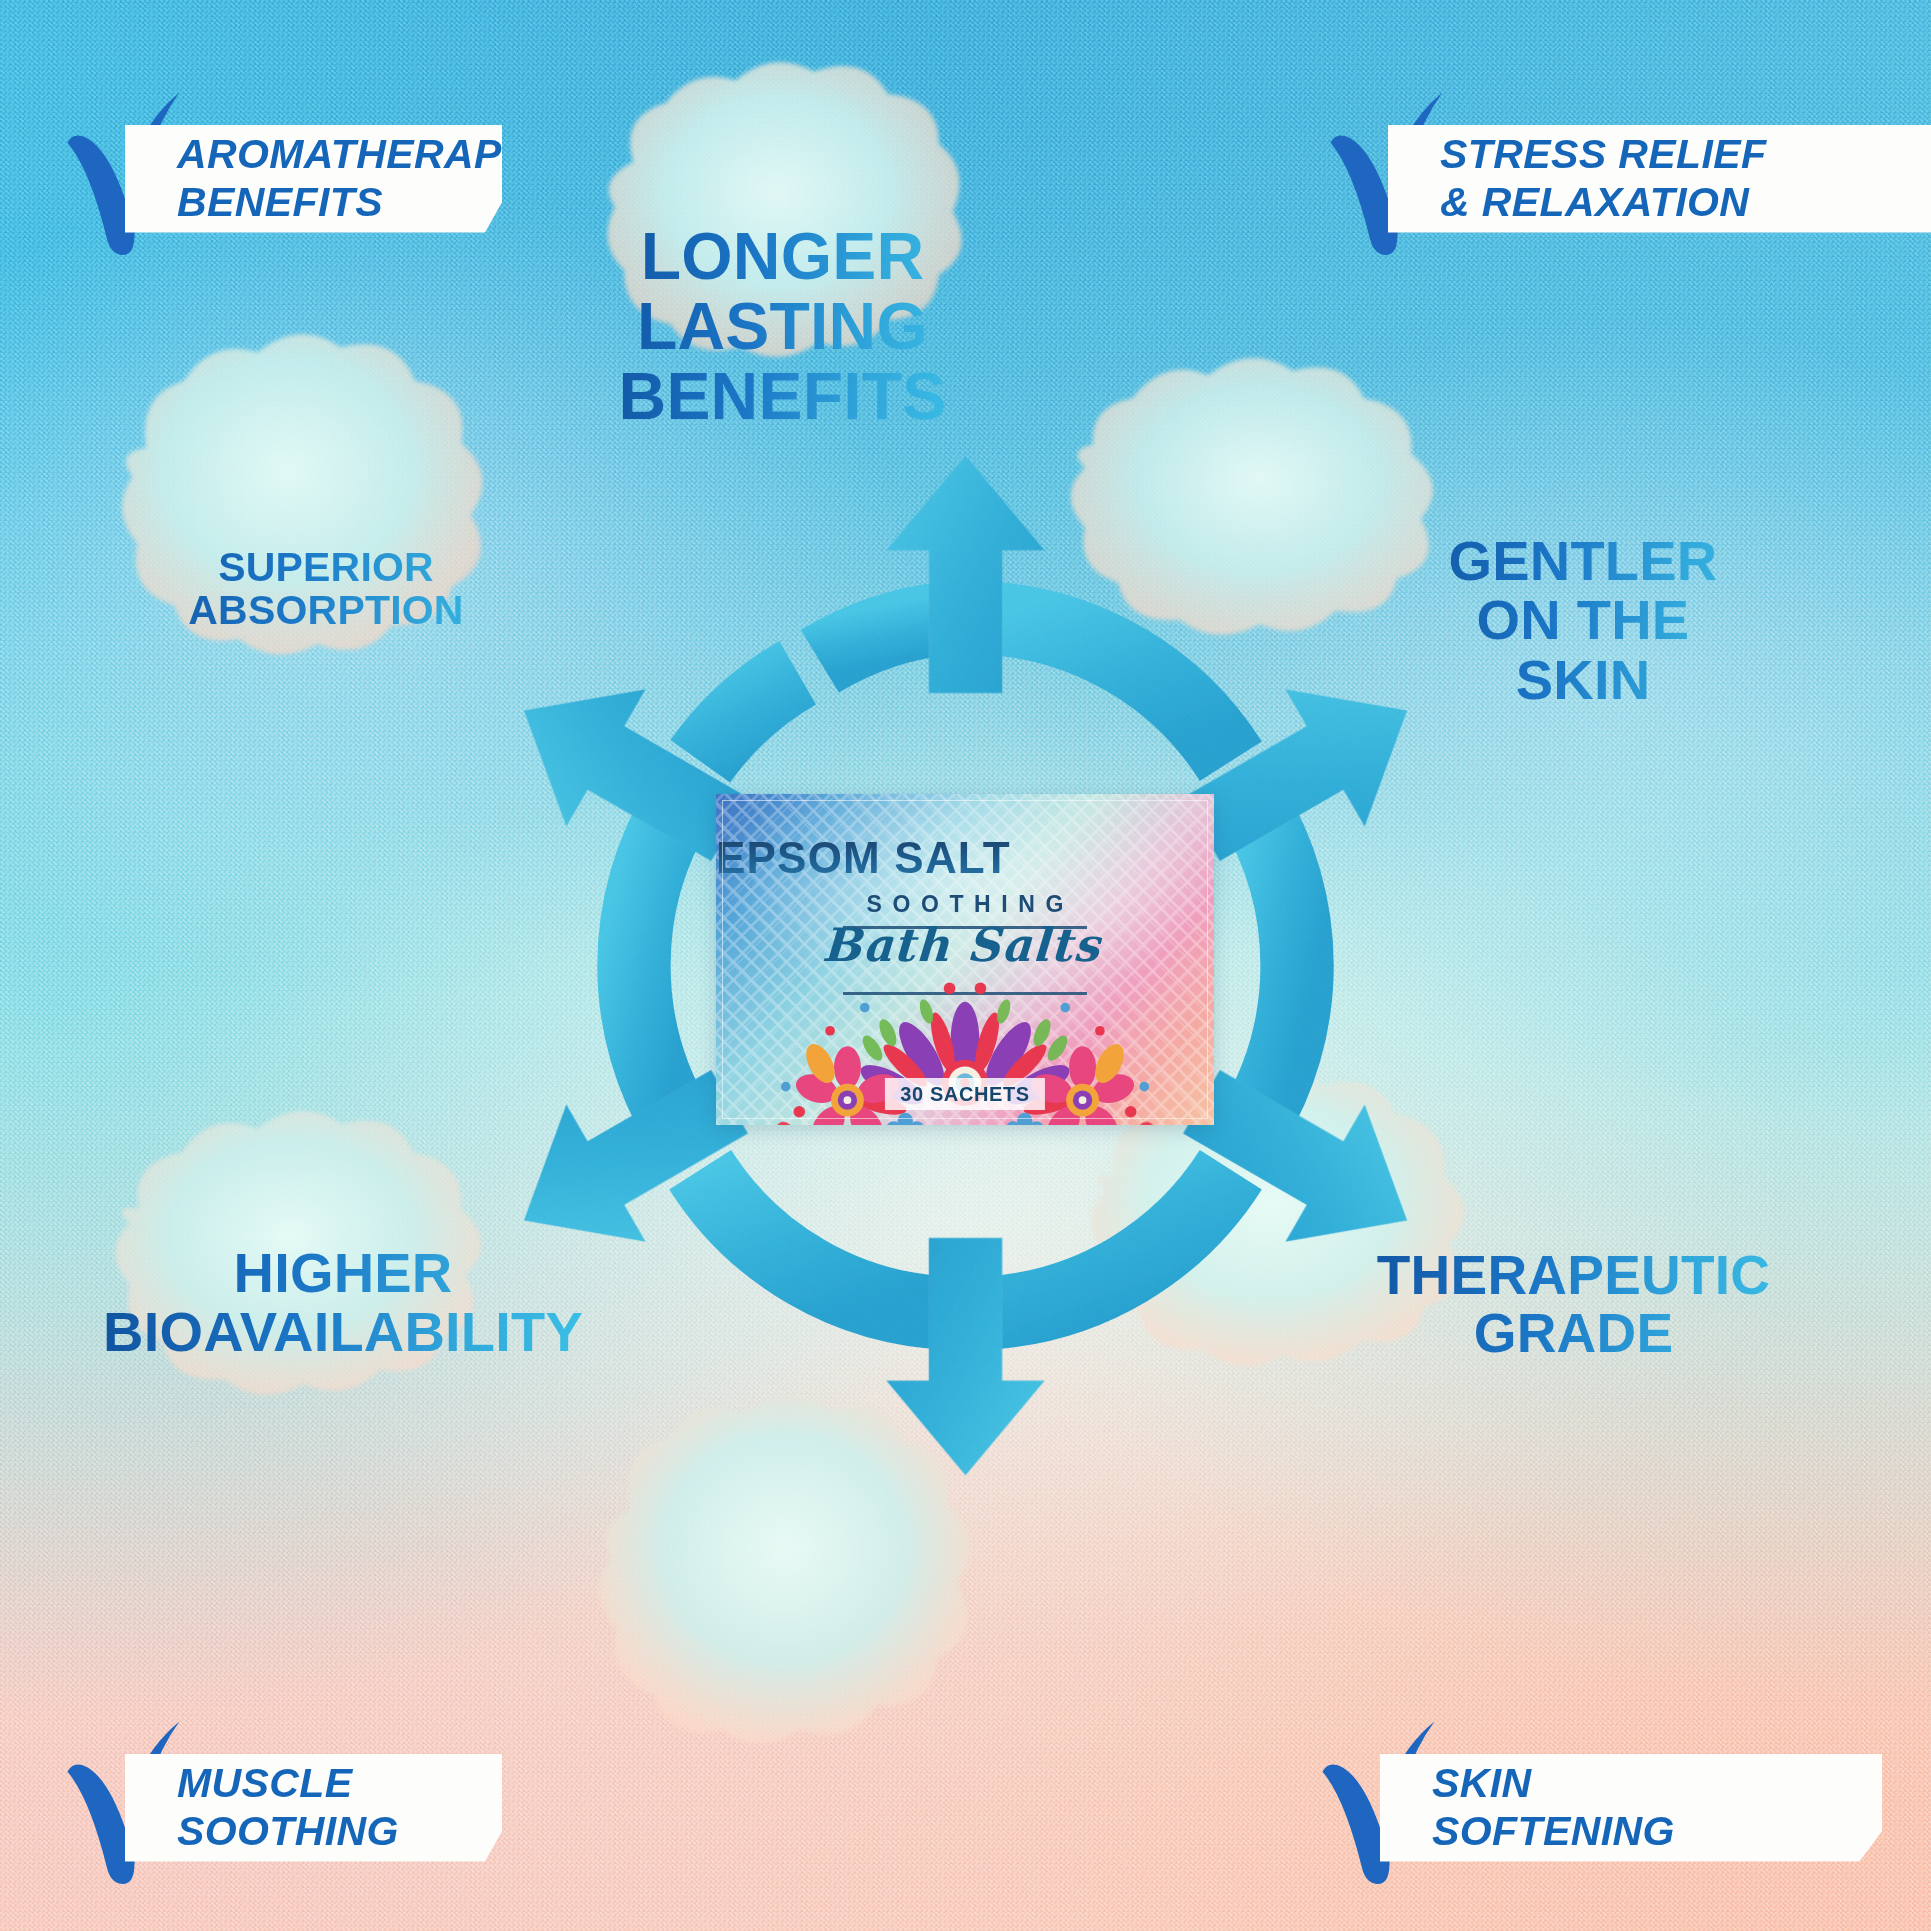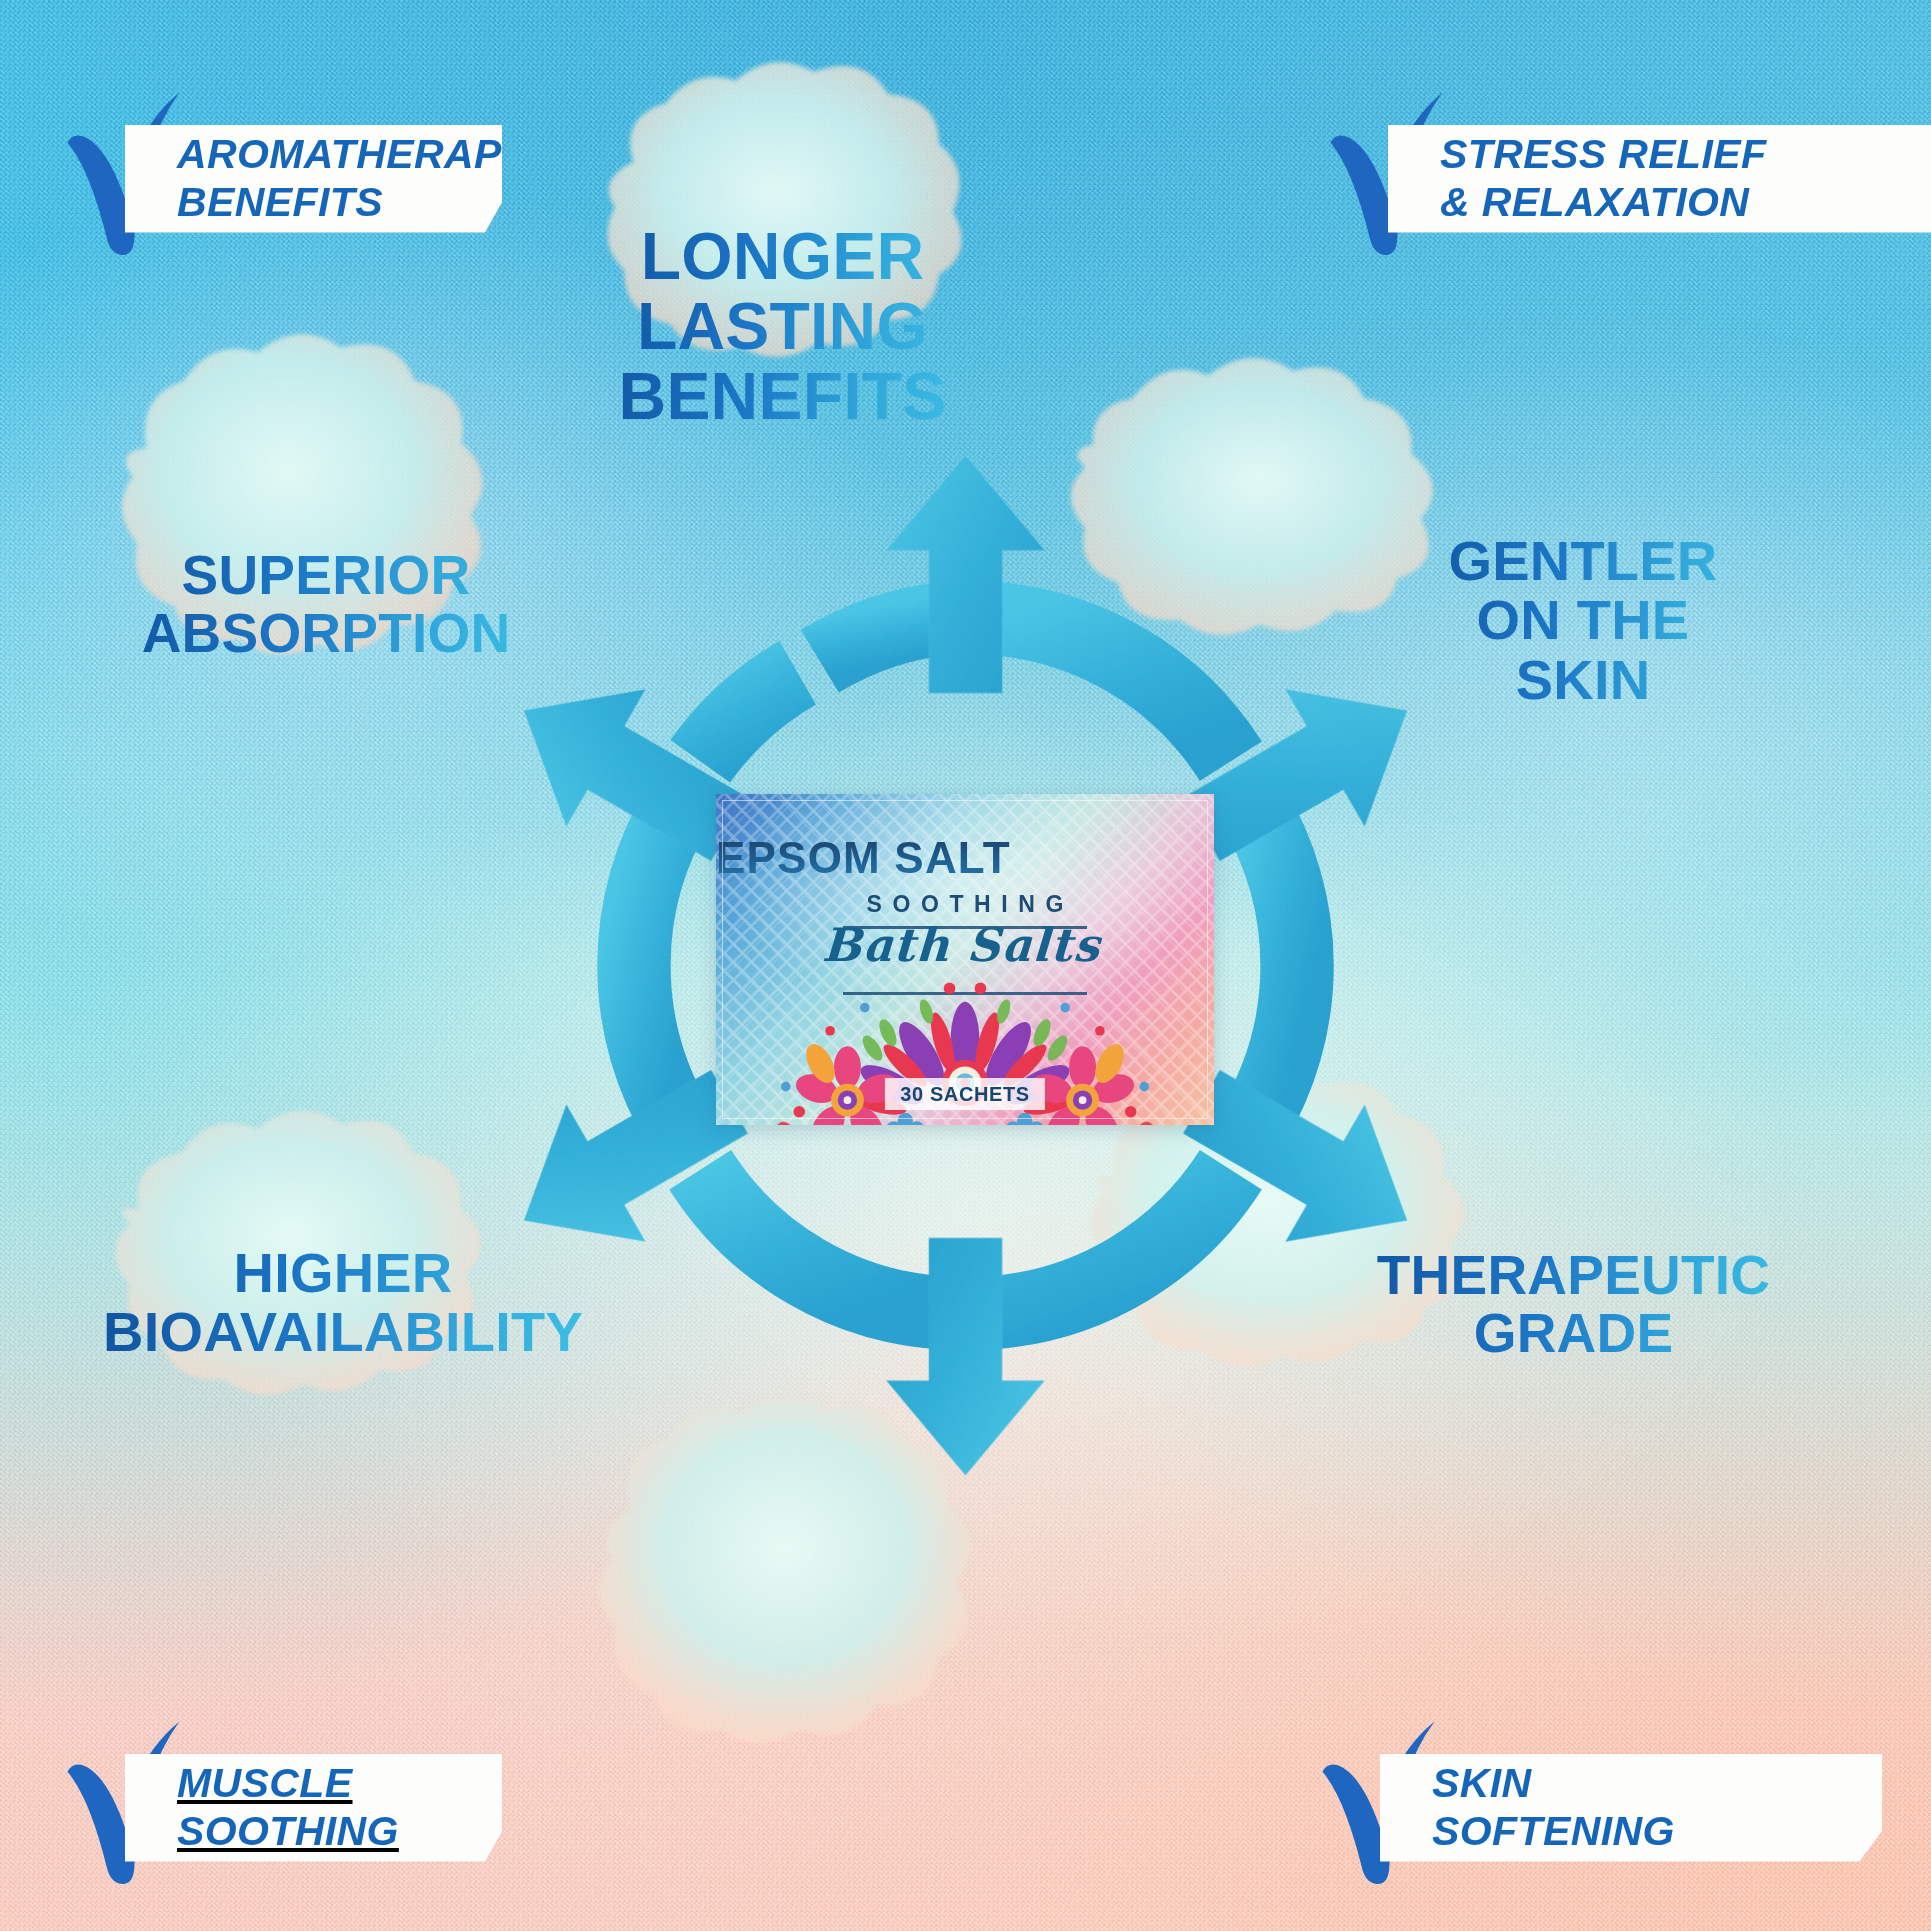--- a/index.html
+++ b/index.html
@@ -84,21 +84,21 @@
     color:#1566b8;
     font-size:41px; line-height:1.16;
     letter-spacing:0.4px;
     white-space:pre-line;
     text-shadow:1.4px 1.4px 0 rgba(255,255,255,.65);
     font-family:"Liberation Sans", sans-serif;
   }
   
   .plate.tl{ clip-path:polygon(0 0, 100% 0, 100% 72%, 95.5% 100%, 0 100%); }
   .plate.tr{ clip-path:polygon(0 0, 100% 0, 100% 72%, 95.5% 100%, 0 100%); }
-  .plate.bl{ clip-path:polygon(0 0, 100% 0, 100% 72%, 95.5% 100%, 0 100%);text-decoration:underline; }
+  .plate.bl{ clip-path:polygon(0 0, 100% 0, 100% 72%, 95.5% 100%, 0 100%); }
   .plate.br{ clip-path:polygon(0 0, 100% 0, 100% 72%, 95.5% 100%, 0 100%); }
 
   
   #cycle{ position:absolute; left:415px; top:415px; width:1101px; height:1101px; }
   #cycle svg{ display:block; width:100%; height:100%; }
 
   
   #product{
     position:absolute; left:716px; top:794px; width:498px; height:331px;
     box-shadow:0 4.8px 17.4px rgba(30,80,120,.22);
@@ -436,21 +436,21 @@
       <div class="sachets">30 SACHETS</div>
 
       <div class="box-border"></div>
     </div>
   </div>
 
   <div class="vlabel" style="left:594px; top:222px; width:377px; font-size:66px;">LONGER
 LASTING
 BENEFITS</div>
 
-  <div class="vlabel" style="left:104px; top:546px; width:444px; font-size:55px;">SUPERIOR
+  <div class="vlabel" style="left:104px; top:546px; width:444px; font-size:41px;">SUPERIOR
 ABSORPTION</div>
 
   <div class="vlabel" style="left:1390px; top:531px; width:386px; font-size:56px;">GENTLER
 ON THE
 SKIN</div>
 
   <div class="vlabel" style="left:1342px; top:1246px; width:463px; font-size:55px;">THERAPEUTIC
 GRADE</div>
 
   <div class="vlabel" style="left:97px; top:1243px; width:492px; font-size:56px;">HIGHER

